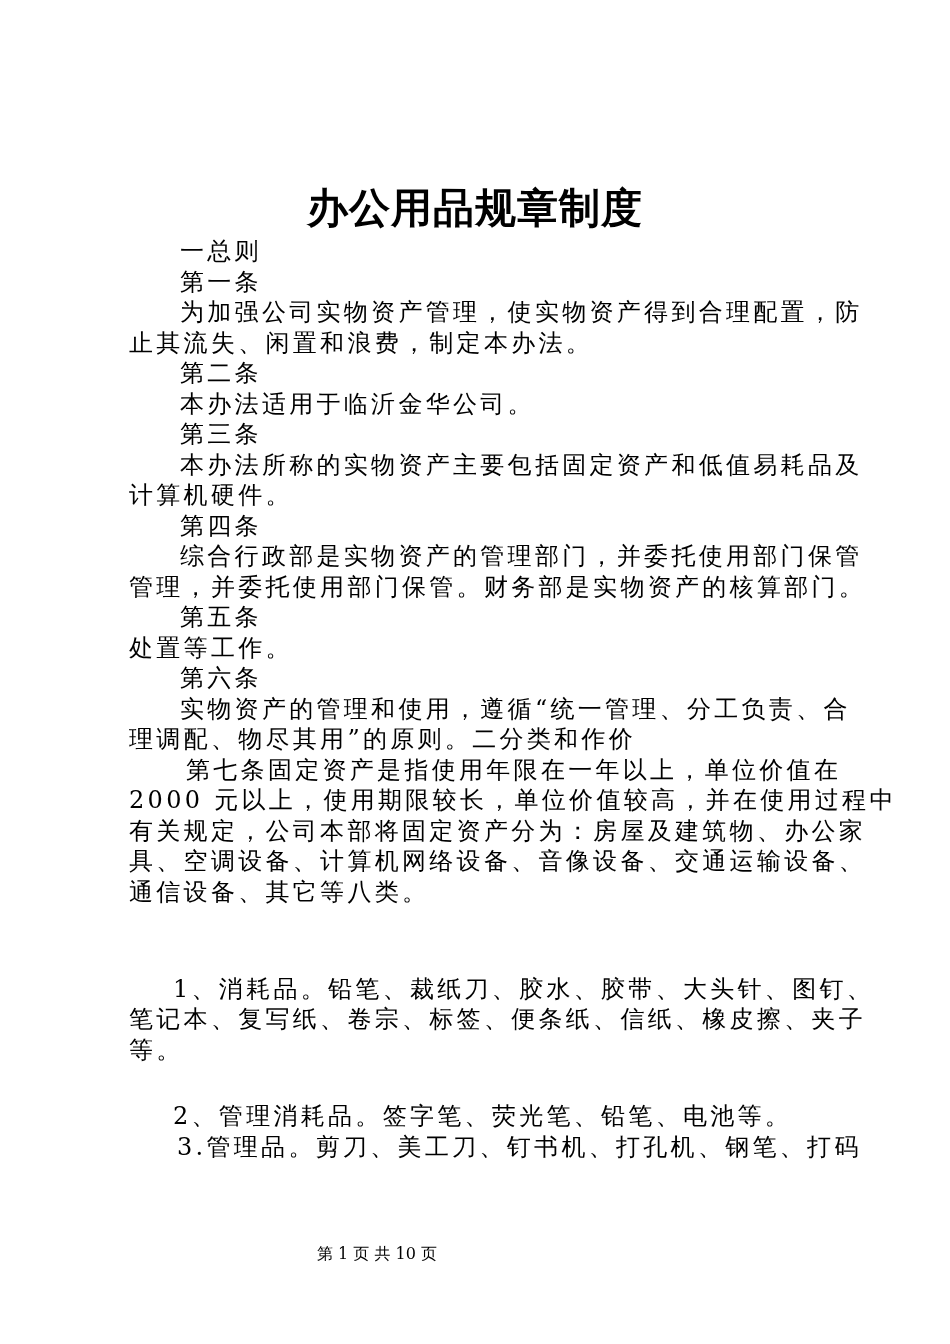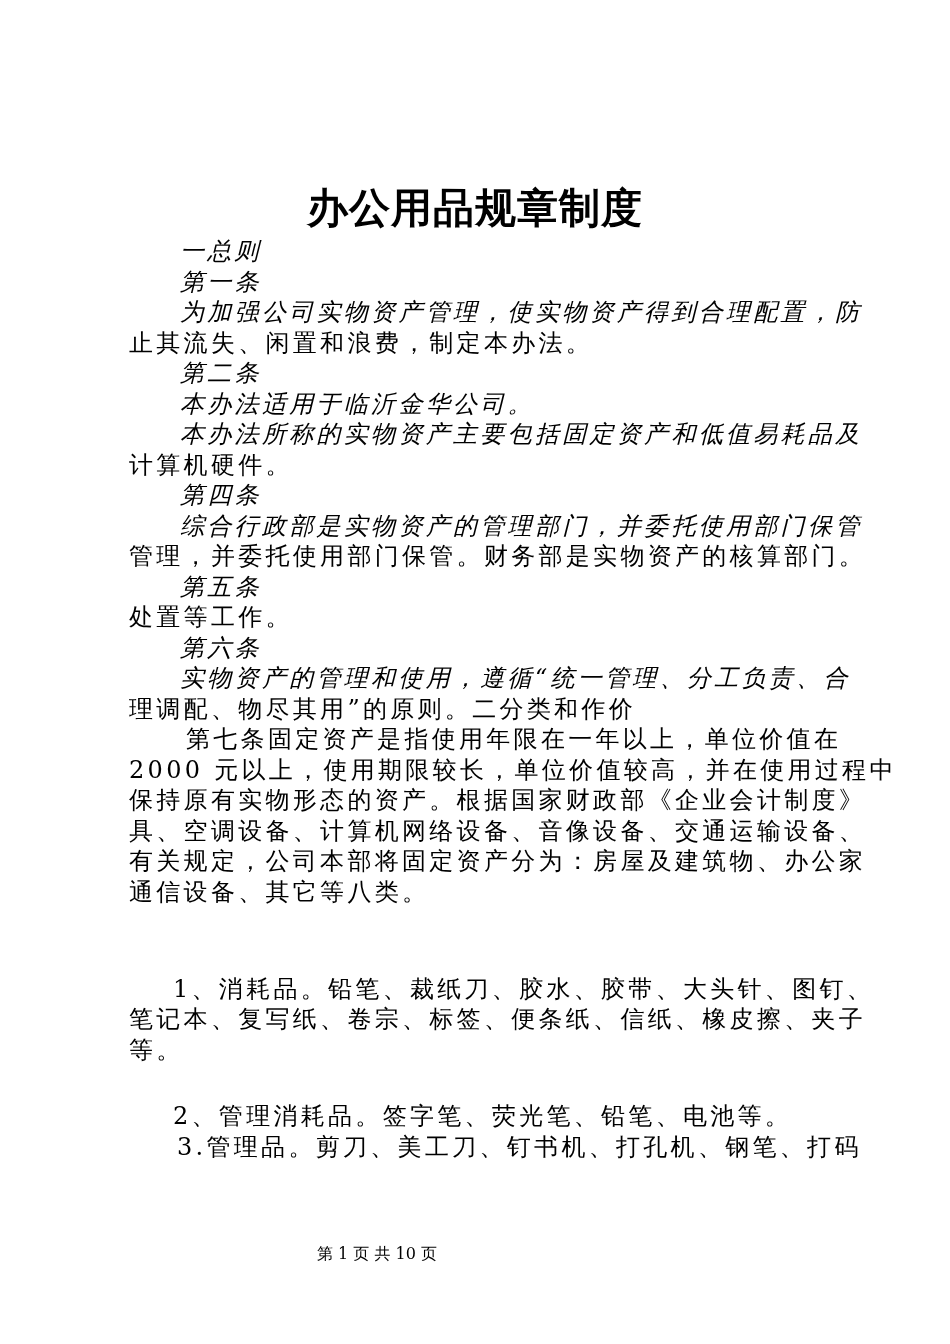--- a/index.html
+++ b/index.html
@@ -5,55 +5,55 @@
     html, body { margin: 0; padding: 0; background: #ffffff; }
     body { width: 950px; height: 1344px; position: relative; overflow: hidden;
            font-family: "DejaVu Serif", "Liberation Serif", serif; color: #000; }
     .page { position: absolute; left: 0; top: 0; width: 950px; height: 1344px; }
     .title { position: absolute; top: 186px; left: 0; width: 950px; text-align: center;
              font-family: "DejaVu Sans", "Liberation Sans", sans-serif; font-weight: bold;
              font-size: 41px; line-height: 44px; letter-spacing: 1px; }
     .body { position: absolute; left: 129px; top: 236px; width: 702px; }
     .line { height: 30.5px; line-height: 30.5px; font-size: 24px; white-space: nowrap;
             letter-spacing: 3.3px; }
-    .ind { padding-left: 51px; font-style: italic; }
+    .ind { padding-left: 51px; }
     .ind2 { padding-left: 57px; }
     .ind-num { padding-left: 44px; margin-top: 36px; }
     .ind-num3 { padding-left: 48px; }
     .blank { height: 30.5px; }
     .footer { position: absolute; top: 1243px; left: 0; width: 754px; text-align: center;
               font-size: 16px; line-height: 22px; }
   </style>
 </head>
 <body>
 
 <div class="page">
   <div class="title">办公用品规章制度</div>
   <div class="body" id="doc-body">
       <div class="line ind">一总则</div>
       <div class="line ind">第一条</div>
       <div class="line ind">为加强公司实物资产管理，使实物资产得到合理配置，防</div>
       <div class="line">止其流失、闲置和浪费，制定本办法。</div>
       <div class="line ind">第二条</div>
       <div class="line ind">本办法适用于临沂金华公司。</div>
+      <div class="line ind">第三条</div>
       <div class="line ind">本办法所称的实物资产主要包括固定资产和低值易耗品及</div>
       <div class="line">计算机硬件。</div>
       <div class="line ind">第四条</div>
       <div class="line ind">综合行政部是实物资产的管理部门，并委托使用部门保管</div>
       <div class="line">管理，并委托使用部门保管。财务部是实物资产的核算部门。</div>
       <div class="line ind">第五条</div>
       <div class="line">处置等工作。</div>
       <div class="line ind">第六条</div>
       <div class="line ind">实物资产的管理和使用，遵循“统一管理、分工负责、合</div>
       <div class="line">理调配、物尽其用”的原则。二分类和作价</div>
       <div class="line ind2">第七条固定资产是指使用年限在一年以上，单位价值在</div>
       <div class="line">2000 元以上，使用期限较长，单位价值较高，并在使用过程中</div>
-      <div class="line">保持原有实物形态的资产。根据国家财政部《企业会计制度》</div>
+      <div class="line">有关规定，公司本部将固定资产分为：房屋及建筑物、办公家</div>
       <div class="line">具、空调设备、计算机网络设备、音像设备、交通运输设备、</div>
-      <div class="line">有关规定，公司本部将固定资产分为：房屋及建筑物、办公家</div>
       <div class="line">通信设备、其它等八类。</div>
       <div class="line blank"></div>
       <div class="line ind-num">1、消耗品。铅笔、裁纸刀、胶水、胶带、大头针、图钉、</div>
       <div class="line">笔记本、复写纸、卷宗、标签、便条纸、信纸、橡皮擦、夹子</div>
       <div class="line">等。</div>
       <div class="line ind-num">2、管理消耗品。签字笔、荧光笔、铅笔、电池等。</div>
       <div class="line ind-num3">3.管理品。剪刀、美工刀、钉书机、打孔机、钢笔、打码</div>
     </div>
   <div class="footer">第 1 页  共 10 页</div>
 </div>

